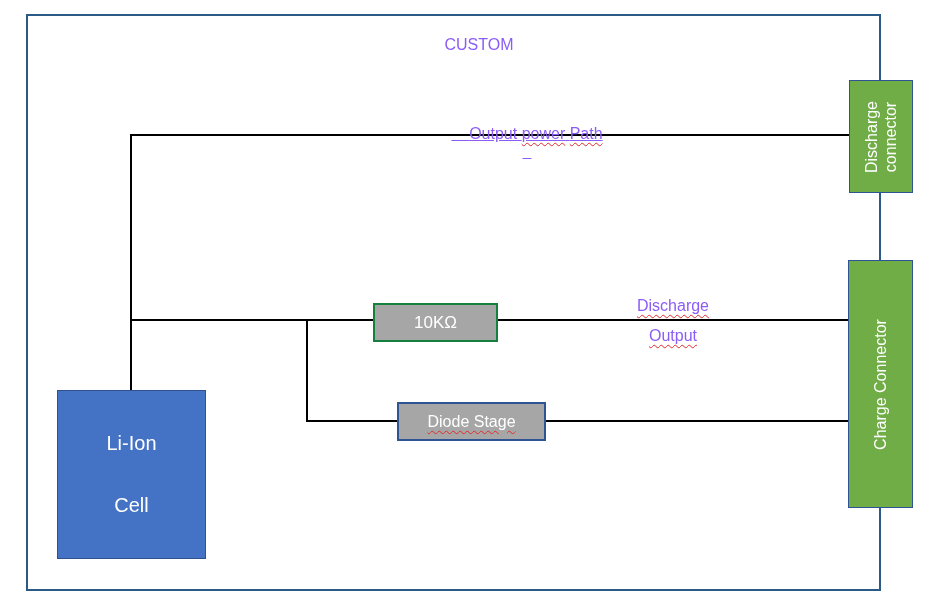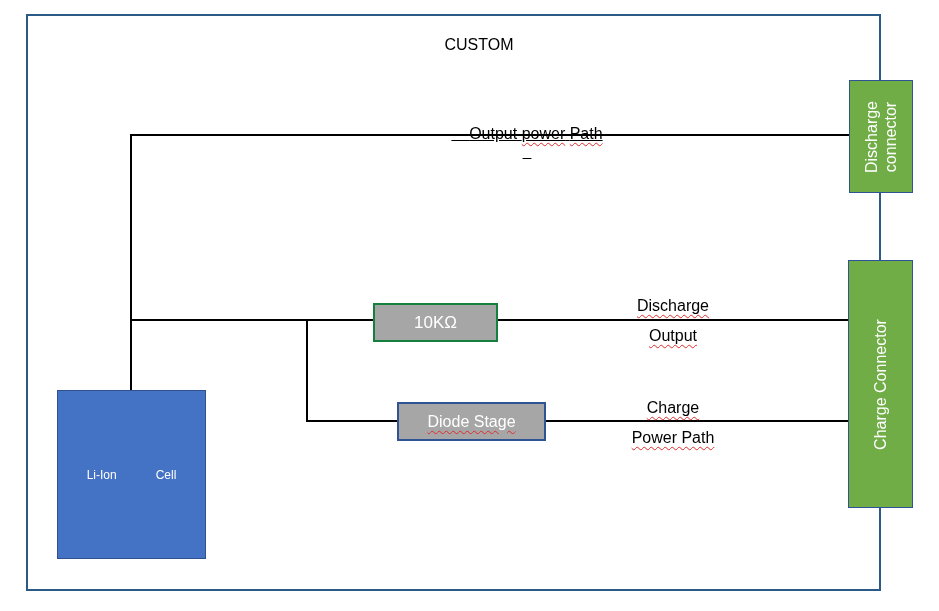--- a/index.html
+++ b/index.html
@@ -29,21 +29,21 @@
     position: absolute;
     box-sizing: border-box;
     display: flex;
     align-items: center;
     justify-content: center;
     color: #ffffff;
   }
   .b-liion {
     left: 57px; top: 390px; width: 149px; height: 169px;
     background: #4472C4; border: 1px solid #2F528F;
-    flex-direction: row; gap: 39px; font-size: 12px;
+    flex-direction: column; gap: 39px; font-size: 20px;
   }
   .b-resistor {
     left: 373px; top: 303px; width: 125px; height: 39px;
     background: #A6A6A6; border: 2px solid #15803d; font-size: 17px;
   }
   .b-diode {
     left: 397px; top: 402px; width: 149px; height: 39px;
     background: #A6A6A6; border: 2px solid #2F5496; font-size: 16px;
   }
   .b-discharge {
@@ -57,21 +57,21 @@
   .vwrap {
     transform: rotate(-90deg);
     text-align: center;
     font-size: 16px;
     line-height: 19px;
     white-space: nowrap;
   }
   .label {
     position: absolute;
     text-align: center;
-    color: #000000;
+    color: #8b5cf6;
     font-size: 16px;
   }
   .t-custom  { left: 329px; top: 36px;  width: 300px; }
   .t-battery { left: 329px; top: 65px;  width: 300px; white-space: pre; }
   .t-output  { left: 377px; top: 107px; width: 300px; white-space: pre; text-decoration: underline; }
   .t-monitor { left: 573px; top: 291px; width: 200px; line-height: 30px; }
   .t-chargep { left: 573px; top: 393px; width: 200px; line-height: 30px; }
 
   .sq {
     text-decoration-line: underline;
@@ -100,24 +100,20 @@
 
   <div class="label t-output">
     <span>Output </span><span class="sq">power</span><span> </span><span class="sq">Path</span>
   </div>
 
   <div class="label t-monitor">
     <div><span class="sq">Discharge</span></div>
     <div><span class="sq">Output</span></div>
   </div>
 
-  <div class="label t-chargep">
-    <div><span class="sq">Charge</span></div>
-    <div><span class="sq">Power Path</span></div>
-  </div>
 
   <div class="box b-liion">
     <div>Li-Ion</div>
     <div>Cell</div>
   </div>
 
   <div class="box b-resistor">
     <span>10KΩ</span>
   </div>
 

